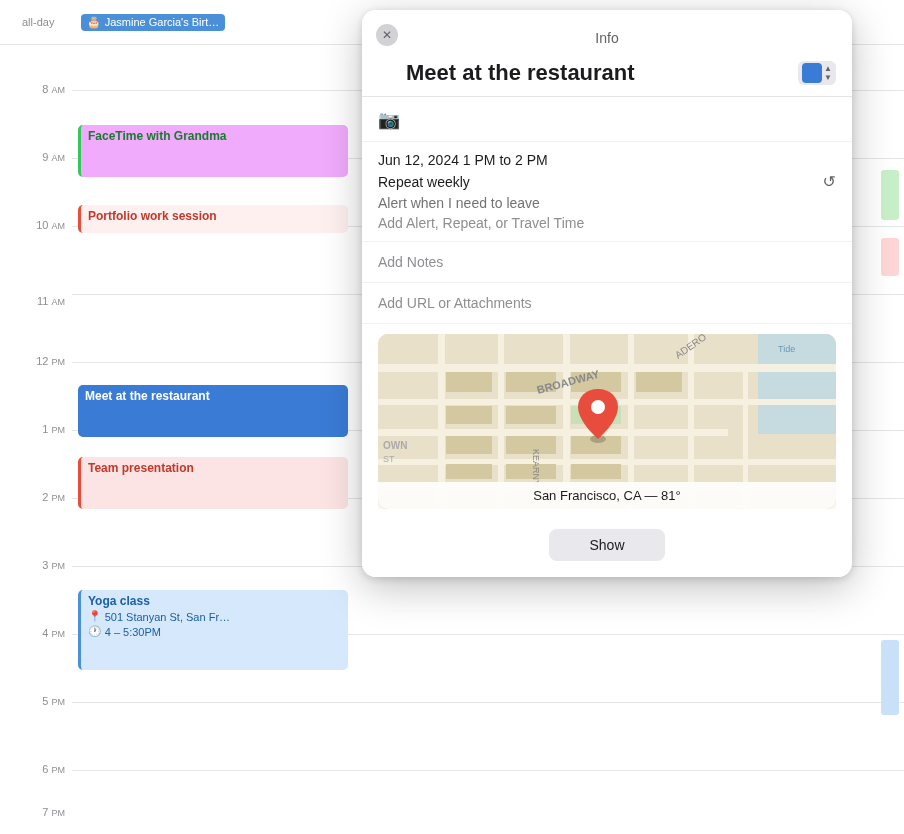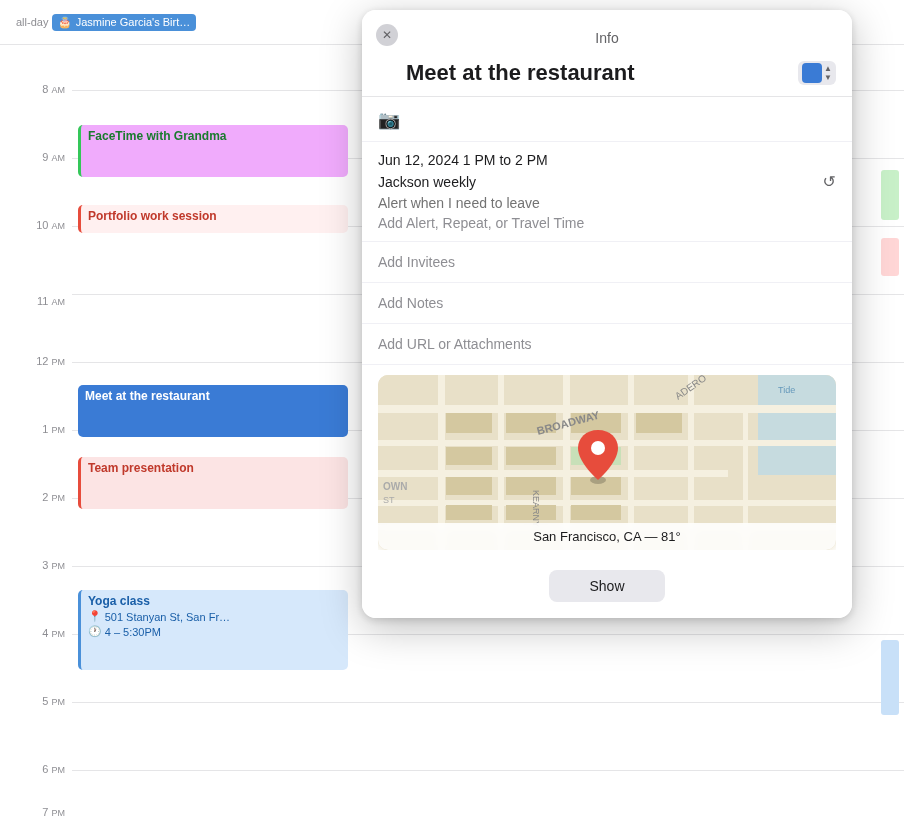--- a/index.html
+++ b/index.html
@@ -56,22 +56,22 @@
       right: 0;
       height: 45px;
       border-bottom: 1px solid #e5e5e7;
       display: flex;
       align-items: center;
       background: #ffffff;
     }
     .allday-label {
       font-size: 11px;
       color: #8e8e93;
-      padding-left: 16px;
-      width: 52px;
+      padding-left: 22px;
+      width: 81px;
     }
     .allday-event {
       background: #4a90d9;
       color: white;
       border-radius: 4px;
       padding: 2px 6px;
       font-size: 11px;
       font-weight: 500;
       display: flex;
       align-items: center;
@@ -427,30 +427,27 @@
     </div>
   </div>
 
   <div class="popup-row">
     <div class="camera-icon">📷</div>
   </div>
 
   <div class="datetime-row">
     <div class="datetime-main">Jun 12, 2024  1 PM to 2 PM</div>
     <div class="repeats-row">
-      <div class="repeats-text">Jackson weekly</div>
+      <div class="repeats-text">Repeat weekly</div>
       <div class="repeat-icon">↺</div>
     </div>
     <div class="alert-text">Alert when I need to leave</div>
     <div class="add-more-text">Add Alert, Repeat, or Travel Time</div>
   </div>
 
-  <div class="add-row">
-    <div class="add-row-text">Add Invitees</div>
-  </div>
 
   <div class="add-row">
     <div class="add-row-text">Add Notes</div>
   </div>
 
   <div class="add-row">
     <div class="add-row-text">Add URL or Attachments</div>
   </div>
 
   <div class="map-container">

